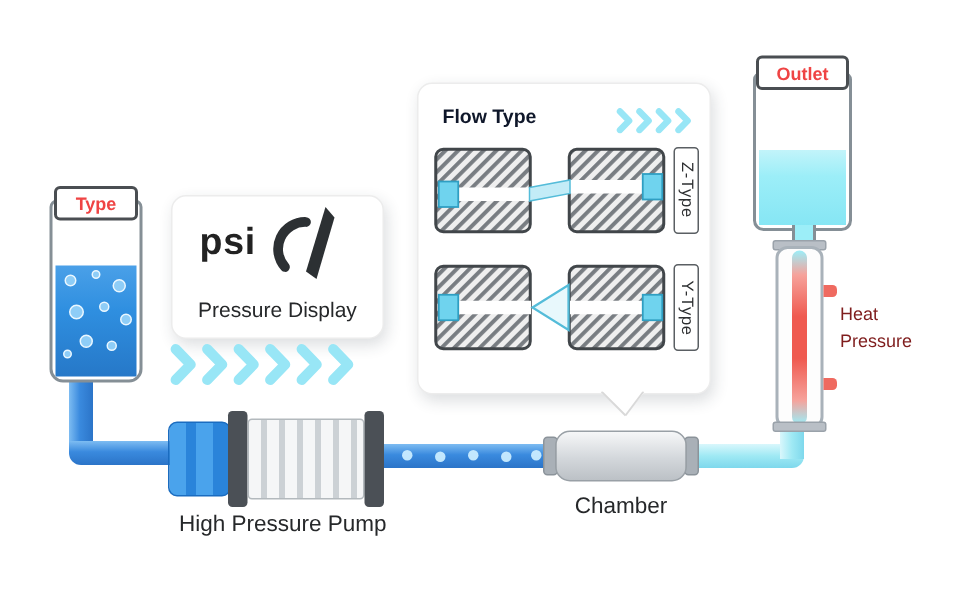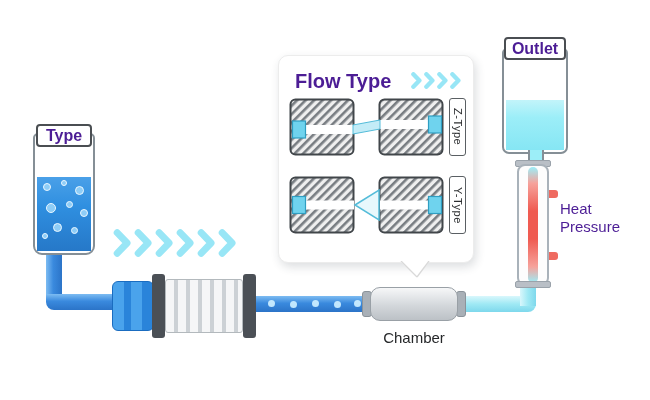--- a/index.html
+++ b/index.html
@@ -15,21 +15,21 @@
   .pipe-ch{background:linear-gradient(180deg,#d9f7fc 0%,#9fe9f4 50%,#7ed8ec 100%)}
   .pipe-cv{background:linear-gradient(90deg,#d9f7fc 0%,#9fe9f4 50%,#7ed8ec 100%)}
   .dot{position:absolute;width:7px;height:7px;border-radius:50%;background:#c9ecff;opacity:.95}
 
   
   .vessel{position:absolute;z-index:2;background:#fff;border:2.5px solid #85909 6;border:2.5px solid #858f96;border-radius:5px 5px 9px 9px;overflow:hidden}
   .liquid{position:absolute;left:2px;right:2px;bottom:2px}
   .b{position:absolute;border-radius:50%;background:#8ecdf7;border:1.5px solid #eaf7ff}
 
   .tag{position:absolute;z-index:3;background:#fff;border:2px solid #4a4e52;border-radius:4px;
-       display:flex;align-items:center;justify-content:center;font-size:16px;font-weight:600;color:#4c1d95}
+       display:flex;align-items:center;justify-content:center;font-size:12px;font-weight:600;color:#ef4444}
 
   .card{position:absolute;z-index:3;background:#fff;border:1px solid #ececec;border-radius:10px;
         box-shadow:2px 4px 10px rgba(40,50,60,.16)}
 
   .chevrow{position:absolute;z-index:3;display:flex;align-items:center;gap:2px}
 
   .vlabel{position:absolute;writing-mode:vertical-rl;text-orientation:mixed;font-size:11px;letter-spacing:.5px;
           border:1.5px solid #5a5f63;border-radius:3px;background:#fff;color:#2d2f31;
           display:flex;align-items:center;justify-content:center}
 
@@ -46,25 +46,25 @@
   .chamber-cap{position:absolute;z-index:2;background:#a9b0b7;border:1px solid #8b939a;border-radius:3px}
 
   
   .hx-body{position:absolute;z-index:2;background:#fdfdfd;border:2px solid #a9b2ba;border-radius:8px}
   .hx-tube{position:absolute;z-index:2;border-radius:5px;
            background:linear-gradient(180deg,#9ceef8 0%,#f6a29b 14%,#ef5a50 38%,#ef5a50 62%,#f6a29b 86%,#9ceef8 100%)}
   .hx-cap{position:absolute;z-index:2;background:#b9bfc6;border:1px solid #9aa2aa;border-radius:2px}
   .hx-port{position:absolute;z-index:2;background:#ef6a60;border-radius:0 3px 3px 0}
 
   .caption{position:absolute;z-index:3;font-size:15px;color:#26282a;text-align:center;line-height:19px}
-  .hx-label{position:absolute;z-index:3;font-size:15px;line-height:18px;color:#4c1d95}
+  .hx-label{position:absolute;z-index:3;font-size:12px;line-height:18px;color:#7f1d1d}
 
   .psi{position:absolute;font-size:25px;font-weight:700;color:#222;letter-spacing:.5px}
   .card-caption{position:absolute;left:0;right:0;text-align:center;font-size:14px;color:#26282a}
-  .flow-title{position:absolute;font-size:20px;font-weight:700;color:#4c1d95}
+  .flow-title{position:absolute;font-size:13px;font-weight:700;color:#0f172a}
 </style>
 </head>
 <body>
 
 <div class="canvas">
 
   <div class="pipe pipe-bv" style="left:46px;top:250px;width:16px;height:52px;"></div>
   <div class="pipe pipe-bh" style="left:46px;top:294px;width:72px;height:16px;border-radius:0 0 0 8px;"></div>
 
   <div class="pipe pipe-bh" style="left:254px;top:296px;width:118px;height:16px;">
@@ -88,20 +88,28 @@
       <span class="b" style="left:43px;top:32px;width:8px;height:8px;"></span>
       <span class="b" style="left:16px;top:46px;width:9px;height:9px;"></span>
       <span class="b" style="left:34px;top:50px;width:7px;height:7px;"></span>
       <span class="b" style="left:5px;top:56px;width:6px;height:6px;"></span>
     </div>
   </div>
   <div class="tag" style="left:36px;top:124px;width:56px;height:23px;">
     <span>Type</span>
   </div>
 
+  <div class="card" style="left:114px;top:130px;width:142px;height:96px;">
+    <div class="psi" style="left:18px;top:16px;">psi</div>
+    <svg style="position:absolute;left:66px;top:4px;" width="50" height="56" viewBox="0 0 50 56">
+      <path d="M9 43 A18 18 0 0 1 23 13" fill="none" stroke="#2c3033" stroke-width="6.5" stroke-linecap="round"></path>
+      <path d="M36 3 L42 10 L30 51 L23 46 Z" fill="#2c3033"></path>
+    </svg>
+    <div class="card-caption" style="top:67px;">Pressure Display</div>
+  </div>
 
   <div class="chevrow" style="left:112px;top:229px;">
     <svg width="19" height="28" viewBox="0 0 12 18">
         <path d="M3.2 2.4 L9.6 9 L3.2 15.6" fill="none" stroke="#98e6f6" stroke-width="4.4" stroke-linecap="round" stroke-linejoin="round"></path>
       </svg>
     <svg width="19" height="28" viewBox="0 0 12 18">
         <path d="M3.2 2.4 L9.6 9 L3.2 15.6" fill="none" stroke="#98e6f6" stroke-width="4.4" stroke-linecap="round" stroke-linejoin="round"></path>
       </svg>
     <svg width="19" height="28" viewBox="0 0 12 18">
         <path d="M3.2 2.4 L9.6 9 L3.2 15.6" fill="none" stroke="#98e6f6" stroke-width="4.4" stroke-linecap="round" stroke-linejoin="round"></path>
@@ -195,20 +203,23 @@
   <div class="hx-port" style="left:549px;top:252px;width:9px;height:8px;"></div>
   <div class="hx-label" style="left:560px;top:200px;">
     <div>Heat</div>
     <div>Pressure</div>
   </div>
 
   <div class="pump-head" style="left:112px;top:281px;width:42px;height:50px;"></div>
   <div class="flange" style="left:152px;top:274px;width:13px;height:64px;"></div>
   <div class="pump-cyl" style="left:165px;top:279px;width:78px;height:54px;"></div>
   <div class="flange" style="left:243px;top:274px;width:13px;height:64px;"></div>
+  <div class="caption" style="left:96px;top:340px;width:185px;">
+    <span>High Pressure Pump</span>
+  </div>
 
   <div class="chamber-cap" style="left:362px;top:291px;width:10px;height:26px;"></div>
   <div class="chamber-cap" style="left:456px;top:291px;width:10px;height:26px;"></div>
   <div class="chamber-body" style="left:370px;top:287px;width:88px;height:34px;"></div>
   <div class="caption" style="left:352px;top:328px;width:124px;">
     <div>Chamber</div>
   </div>
 
 </div>
 

